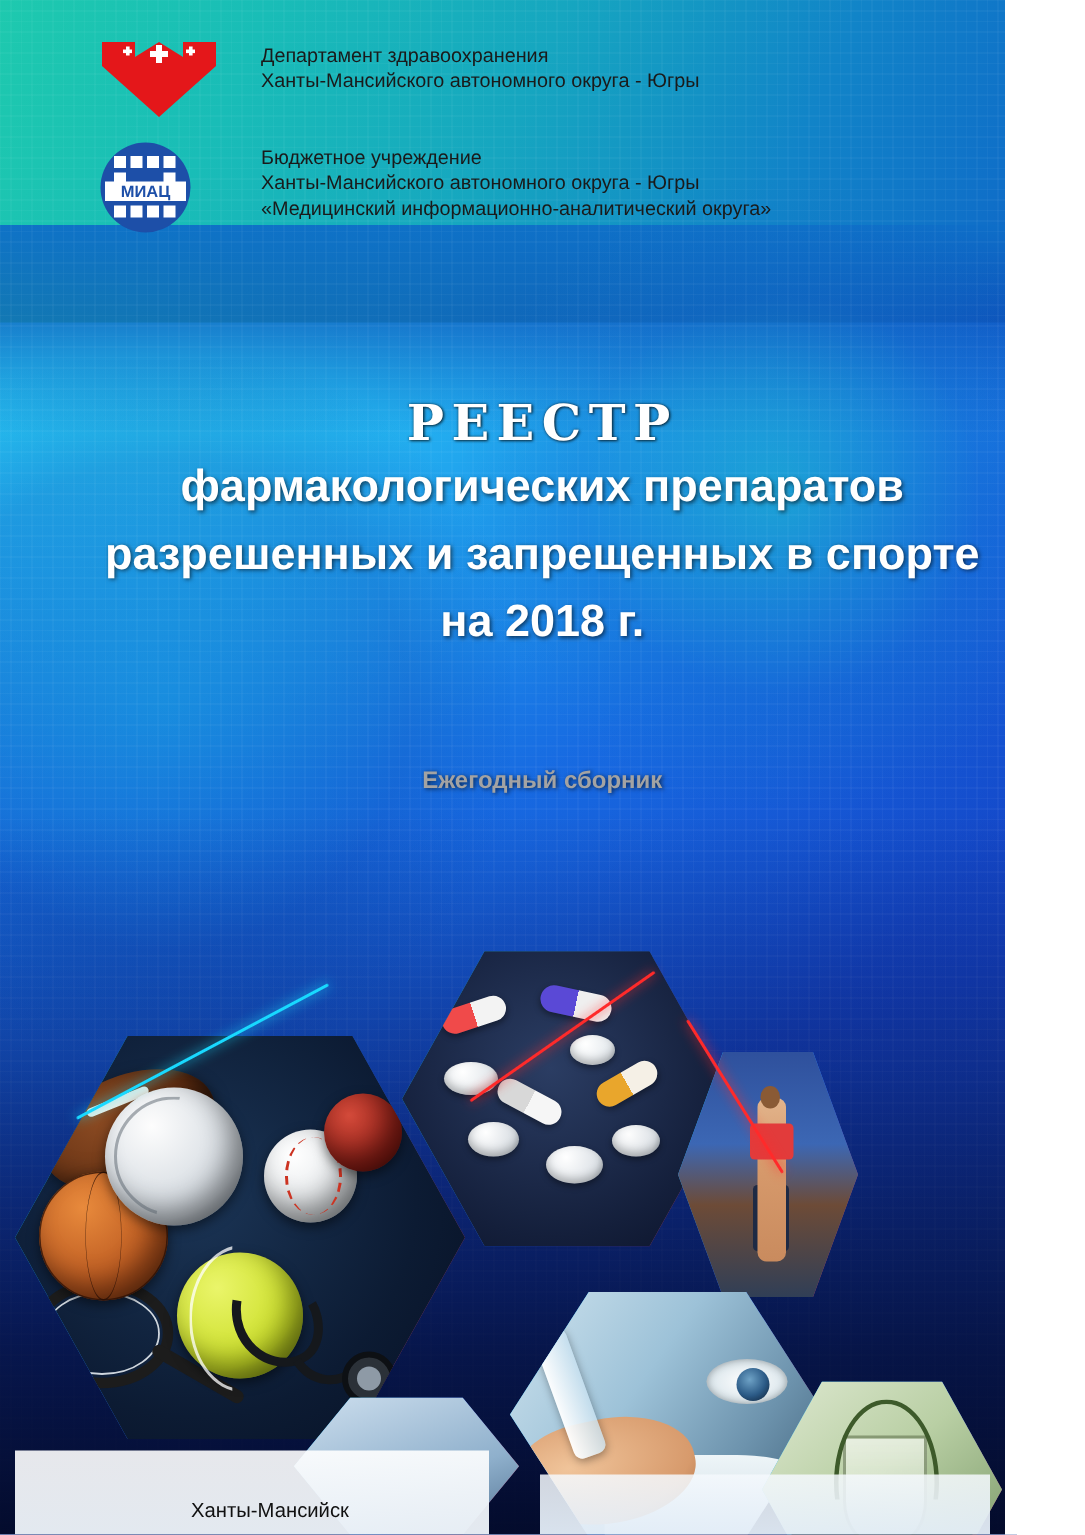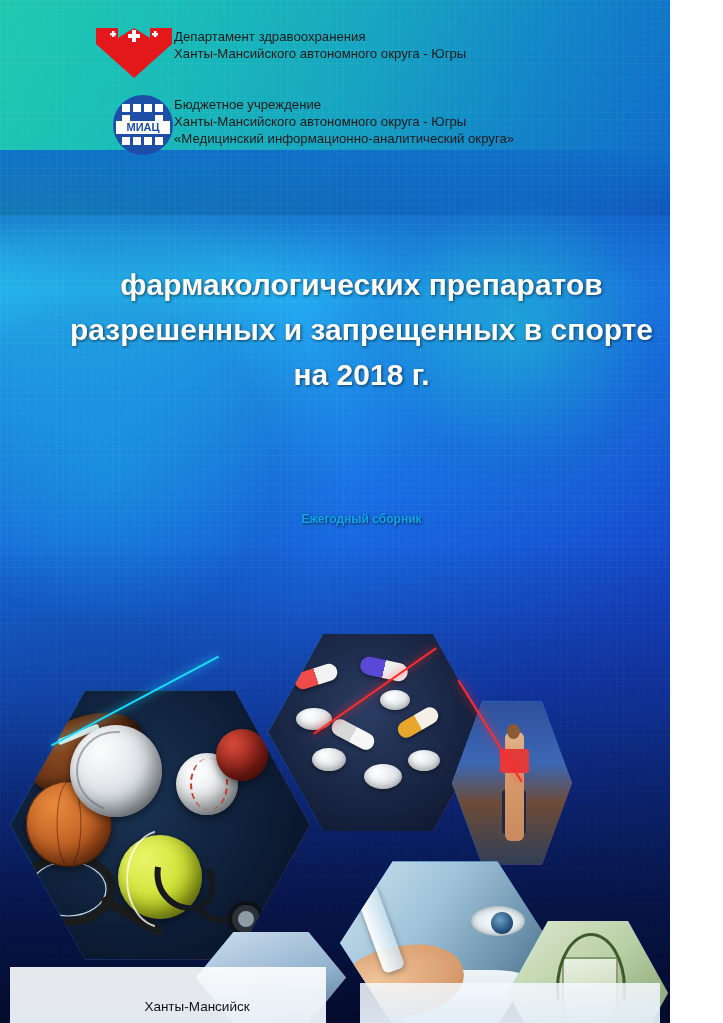--- a/index.html
+++ b/index.html
@@ -79,21 +79,21 @@
     display: flex;
     align-items: flex-start;
     padding-left: 66px;
     margin-bottom: 14px;
   }
   .org-row.second { margin-top: 14px; }
   .logo-slot {
     width: 108px;
     flex: 0 0 108px;
     display: flex;
-    justify-content: flex-end;
+    justify-content: flex-start;
     align-items: flex-start;
   }
   .org-text {
     color: #1a1a1a;
     font-size: 13.2px;
     line-height: 17px;
     font-family: "Liberation Sans", sans-serif;
     padding-top: 2px;
   }
   .org-text div { white-space: nowrap; }
@@ -134,23 +134,23 @@
     font-size: 30px;
     line-height: 45px;
     text-shadow: 1px 1px 3px rgba(0,0,0,0.6);
   }
   .subtitle {
     position: absolute;
     left: 0;
     top: 512px;
     width: 723px;
     text-align: center;
-    color: #0ea5e9;
+    color: #a3a3a3;
     font-weight: bold;
-    font-size: 12px;
+    font-size: 16px;
     text-shadow: 1px 1px 3px rgba(0,0,0,0.65);
   }
 
   
   .collage { position: absolute; left: 0; top: 600px; width: 723px; height: 423px; }
   .hex {
     position: absolute;
     clip-path: polygon(25% 2%, 75% 2%, 100% 50%, 75% 98%, 25% 98%, 0% 50%);
   }
   .hex-inner { position: absolute; inset: 0; }
@@ -286,21 +286,20 @@
   }
   .imprint {
     position: absolute;
     left: 0; bottom: 8px;
     width: 360px;
     text-align: center;
     color: #111111;
     font-size: 13.5px;
     line-height: 17px;
     z-index: 6;
-    margin-left: 17px;
   }
   .neon-line {
     position: absolute;
     height: 2px;
     border-radius: 2px;
     filter: blur(0.4px);
   }
 </style>
 </head>
 <body>
@@ -362,20 +361,21 @@
       <div class="org-text">
         <div>Бюджетное учреждение</div>
         <div>Ханты-Мансийского автономного округа - Югры</div>
         <div>«Медицинский информационно-аналитический округа»</div>
       </div>
     </div>
 
   </div>
 
   <div class="title-wrap">
+    <div class="title-main">РЕЕСТР</div>
     <div class="title-line">фармакологических препаратов</div>
     <div class="title-line">разрешенных и запрещенных в спорте</div>
     <div class="title-line">на 2018 г.</div>
   </div>
 
   <div class="subtitle">Ежегодный сборник</div>
 
   <div class="collage">
 
     <div class="hex-outline" id="hex-sports-outline" style="left:10px; top:85px; width:300px; height:280px;">

